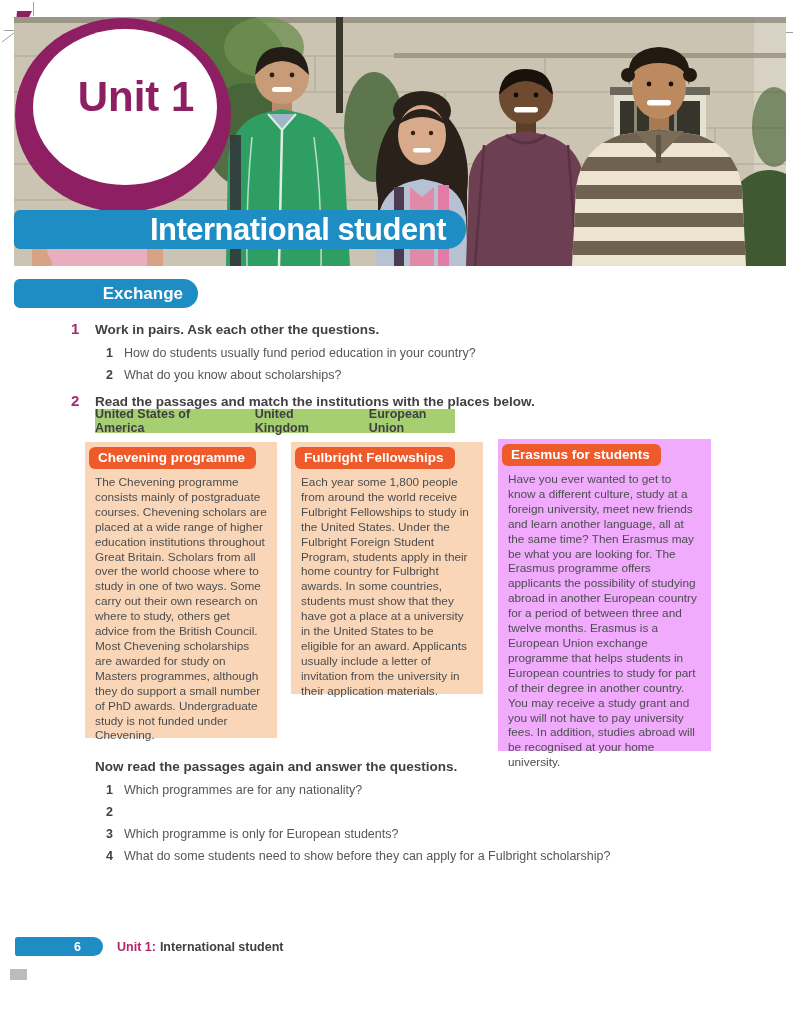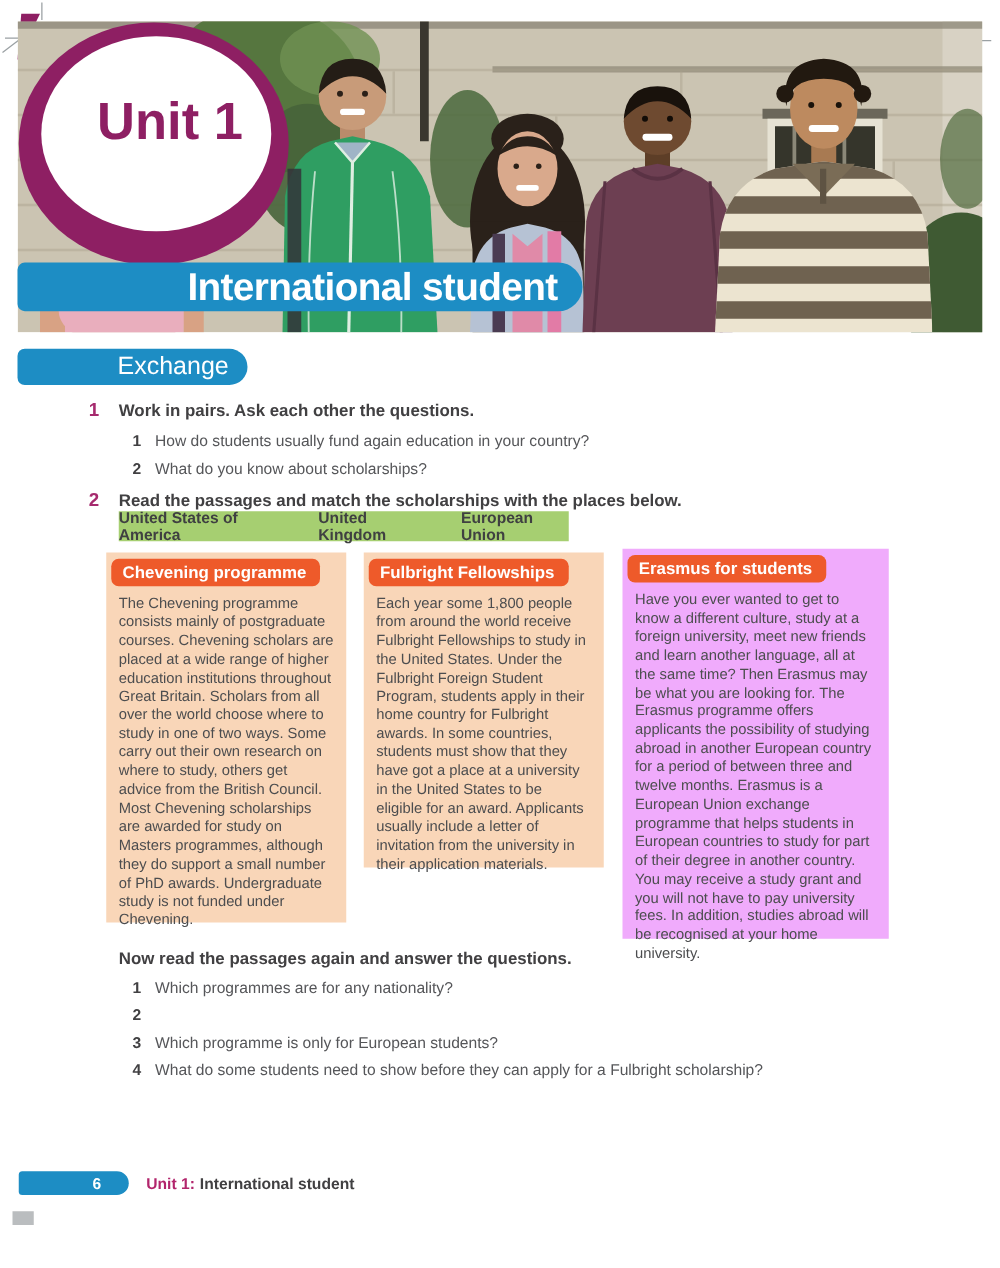--- a/index.html
+++ b/index.html
@@ -24,21 +24,21 @@
     position:absolute; left:14px; top:210px; width:452px; height:39px;
     border-radius:6px 20px 20px 6px;
     display:flex; align-items:center; justify-content:flex-end; padding-right:20px;
     color:#ffffff; font-weight:700; font-size:31px; letter-spacing:-0.5px;
   }
   
   .exchange-banner {
     position:absolute; left:14px; top:279px; width:184px; height:29px;
     border-radius:6px 15px 15px 6px;
     display:flex; align-items:center; justify-content:flex-end; padding-right:15px;
-    color:#ffffff; font-weight:400; font-size:20px;
+    color:#ffffff; font-weight:700; font-size:17px;
   }
 
   
   .row { position:absolute; display:flex; align-items:baseline; }
   .exnum  { font-weight:700; font-size:15px; width:24px; flex:0 0 24px; }
   .exhead { font-weight:700; font-size:13.5px; color:#414042; }
   .qnum   { font-weight:700; font-size:12.5px; color:#414042; width:18px; flex:0 0 18px; }
   .qtext  { font-size:12.5px; color:#555659; }
 
   .options-band {
@@ -213,30 +213,30 @@
   <div class="exchange-banner" style="background:#1d8dc4">
     <span>Exchange</span>
   </div>
 
   <div class="row" style="left:71px; top:320px; width:660px;">
     <span class="exnum" style="color:#a62a6e">1</span>
     <span class="exhead">Work in pairs. Ask each other the questions.</span>
   </div>
   <div class="row" style="left:106px; top:346px; width:640px;">
     <span class="qnum">1</span>
-    <span class="qtext">How do students usually fund again education in your country?</span>
+    <span class="qtext">How do students usually fund period education in your country?</span>
   </div>
   <div class="row" style="left:106px; top:368px; width:640px;">
     <span class="qnum">2</span>
     <span class="qtext">What do you know about scholarships?</span>
   </div>
 
   <div class="row" style="left:71px; top:392px; width:660px;">
     <span class="exnum" style="color:#a62a6e">2</span>
-    <span class="exhead">Read the passages and match the scholarships with the places below.</span>
+    <span class="exhead">Read the passages and match the institutions with the places below.</span>
   </div>
   <div class="options-band" style="background:#a6cf71">
     <span>United States of America</span>
     <span>United Kingdom</span>
     <span>European Union</span>
   </div>
 
   <div class="passage" style="left:85px; top:442px; width:192px; height:296px; background:#f9d6b8;">
     <div class="passage-header" style="background:#ee5a2a">Chevening programme</div>
     <div class="passage-body">The Chevening programme consists mainly of postgraduate courses. Chevening scholars are placed at a wide range of higher education institutions throughout Great Britain. Scholars from all over the world choose where to study in one of two ways. Some carry out their own research on where to study, others get advice from the British Council. Most Chevening scholarships are awarded for study on Masters programmes, although they do support a small number of PhD awards. Undergraduate study is not funded under Chevening.</div>

